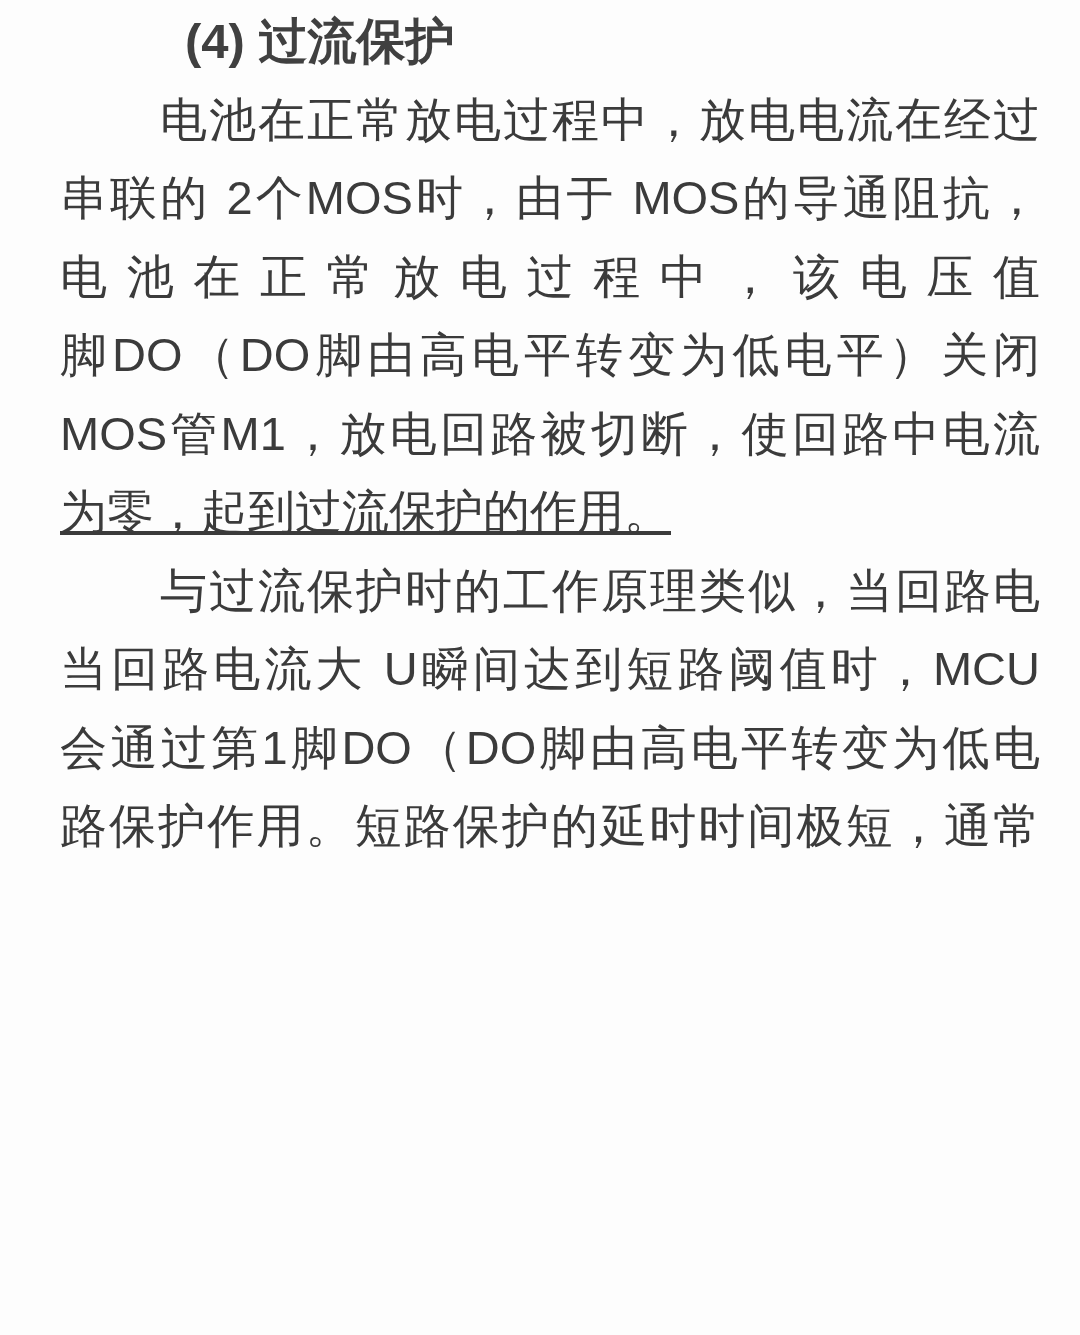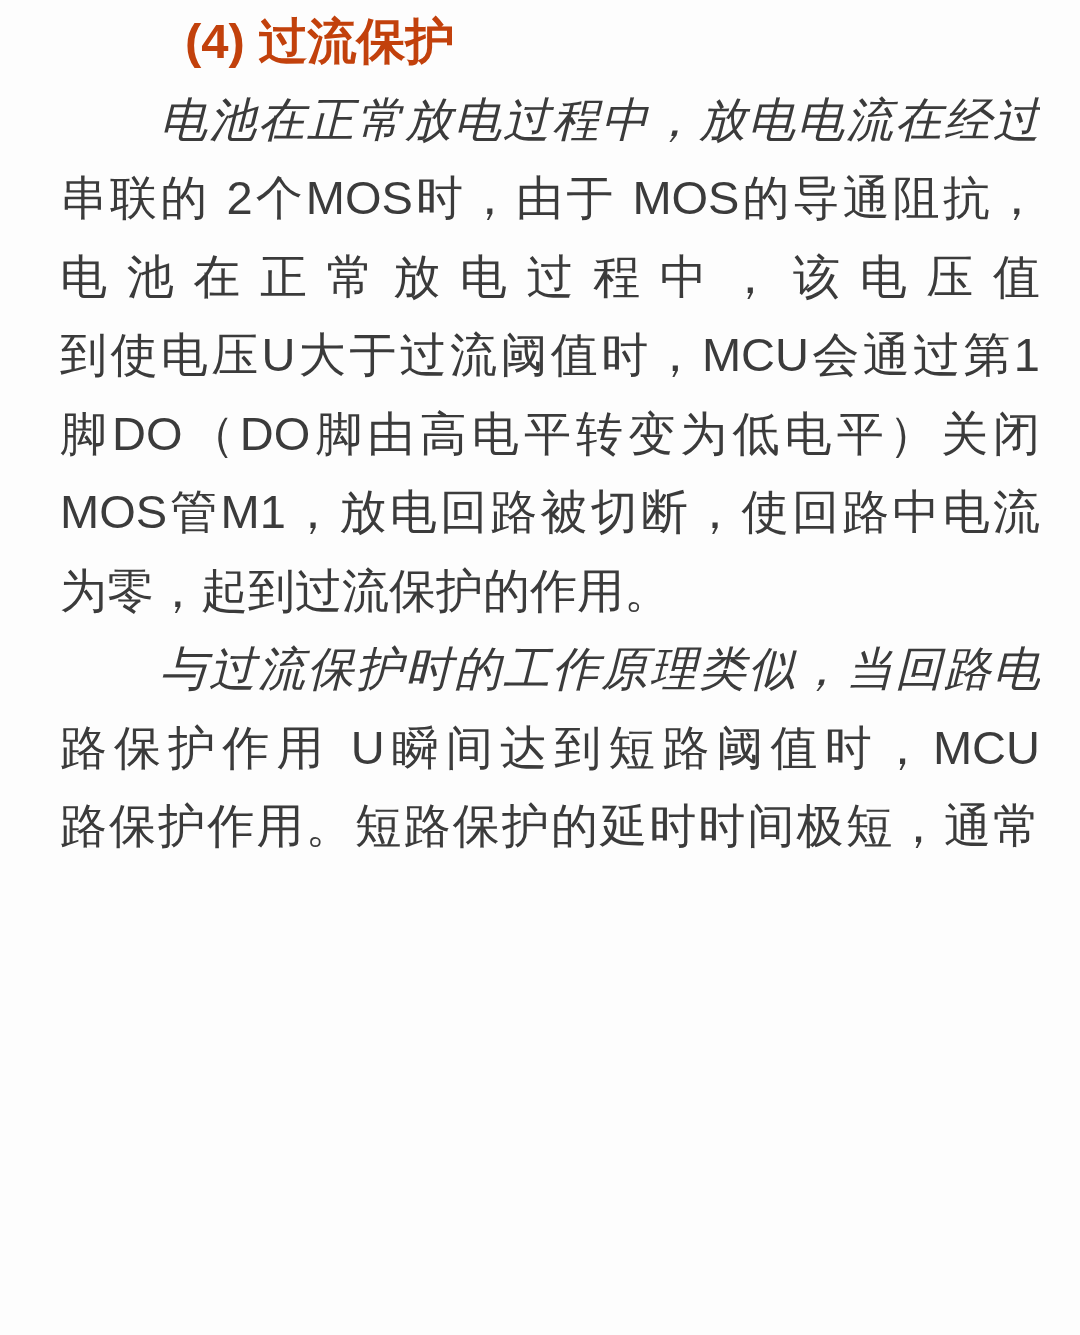--- a/index.html
+++ b/index.html
@@ -17,53 +17,53 @@
     padding: 2px 40px 0 60px;
     font-size: 47px;
     line-height: 78.5px;
   }
   .heading {
     margin: 0;
     padding-left: 125px;
     font-size: 49px;
     line-height: 78.5px;
     font-weight: 700;
-    color: #c2410c;
+    color: #404040;
     text-align: left;
     white-space: nowrap;
   }
   .para { margin: 0; }
   .line {
     text-align: justify;
     text-align-last: justify;
     overflow: hidden;
     white-space: normal;
   }
-  .line.first { text-indent: 100px; font-style: italic; }
-  .line.last  { text-align-last: left; }
+  .line.first { text-indent: 100px; }
+  .line.last  { text-align-last: left; text-decoration: underline; }
 </style>
 </head>
 <body>
 
 <div class="doc">
 
   <section>
     <h2 class="heading">(4) 过流保护</h2>
     <div class="para">
       <div class="line first">电池在正常放电过程中，放电电流在经过</div>
       <div class="line">串联的 2个MOS时，由于 MOS的导通阻抗，</div>
       <div class="line">电池在正常放电过程中，该电压值</div>
-      <div class="line">到使电压U大于过流阈值时，MCU会通过第1</div>
       <div class="line">脚DO（DO脚由高电平转变为低电平）关闭</div>
       <div class="line">MOS管M1，放电回路被切断，使回路中电流</div>
       <div class="line last">为零，起到过流保护的作用。</div>
     </div>
   </section>
 
   <section>
     <div class="para">
       <div class="line first">与过流保护时的工作原理类似，当回路电</div>
-      <div class="line">路保护作用 U瞬间达到短路阈值时，MCU</div>
+      <div class="line">当回路电流大 U瞬间达到短路阈值时，MCU</div>
+      <div class="line">会通过第1脚DO（DO脚由高电平转变为低电</div>
       <div class="line">路保护作用。短路保护的延时时间极短，通常</div>
     </div>
   </section>
 
 </div>
 
 </body></html>

